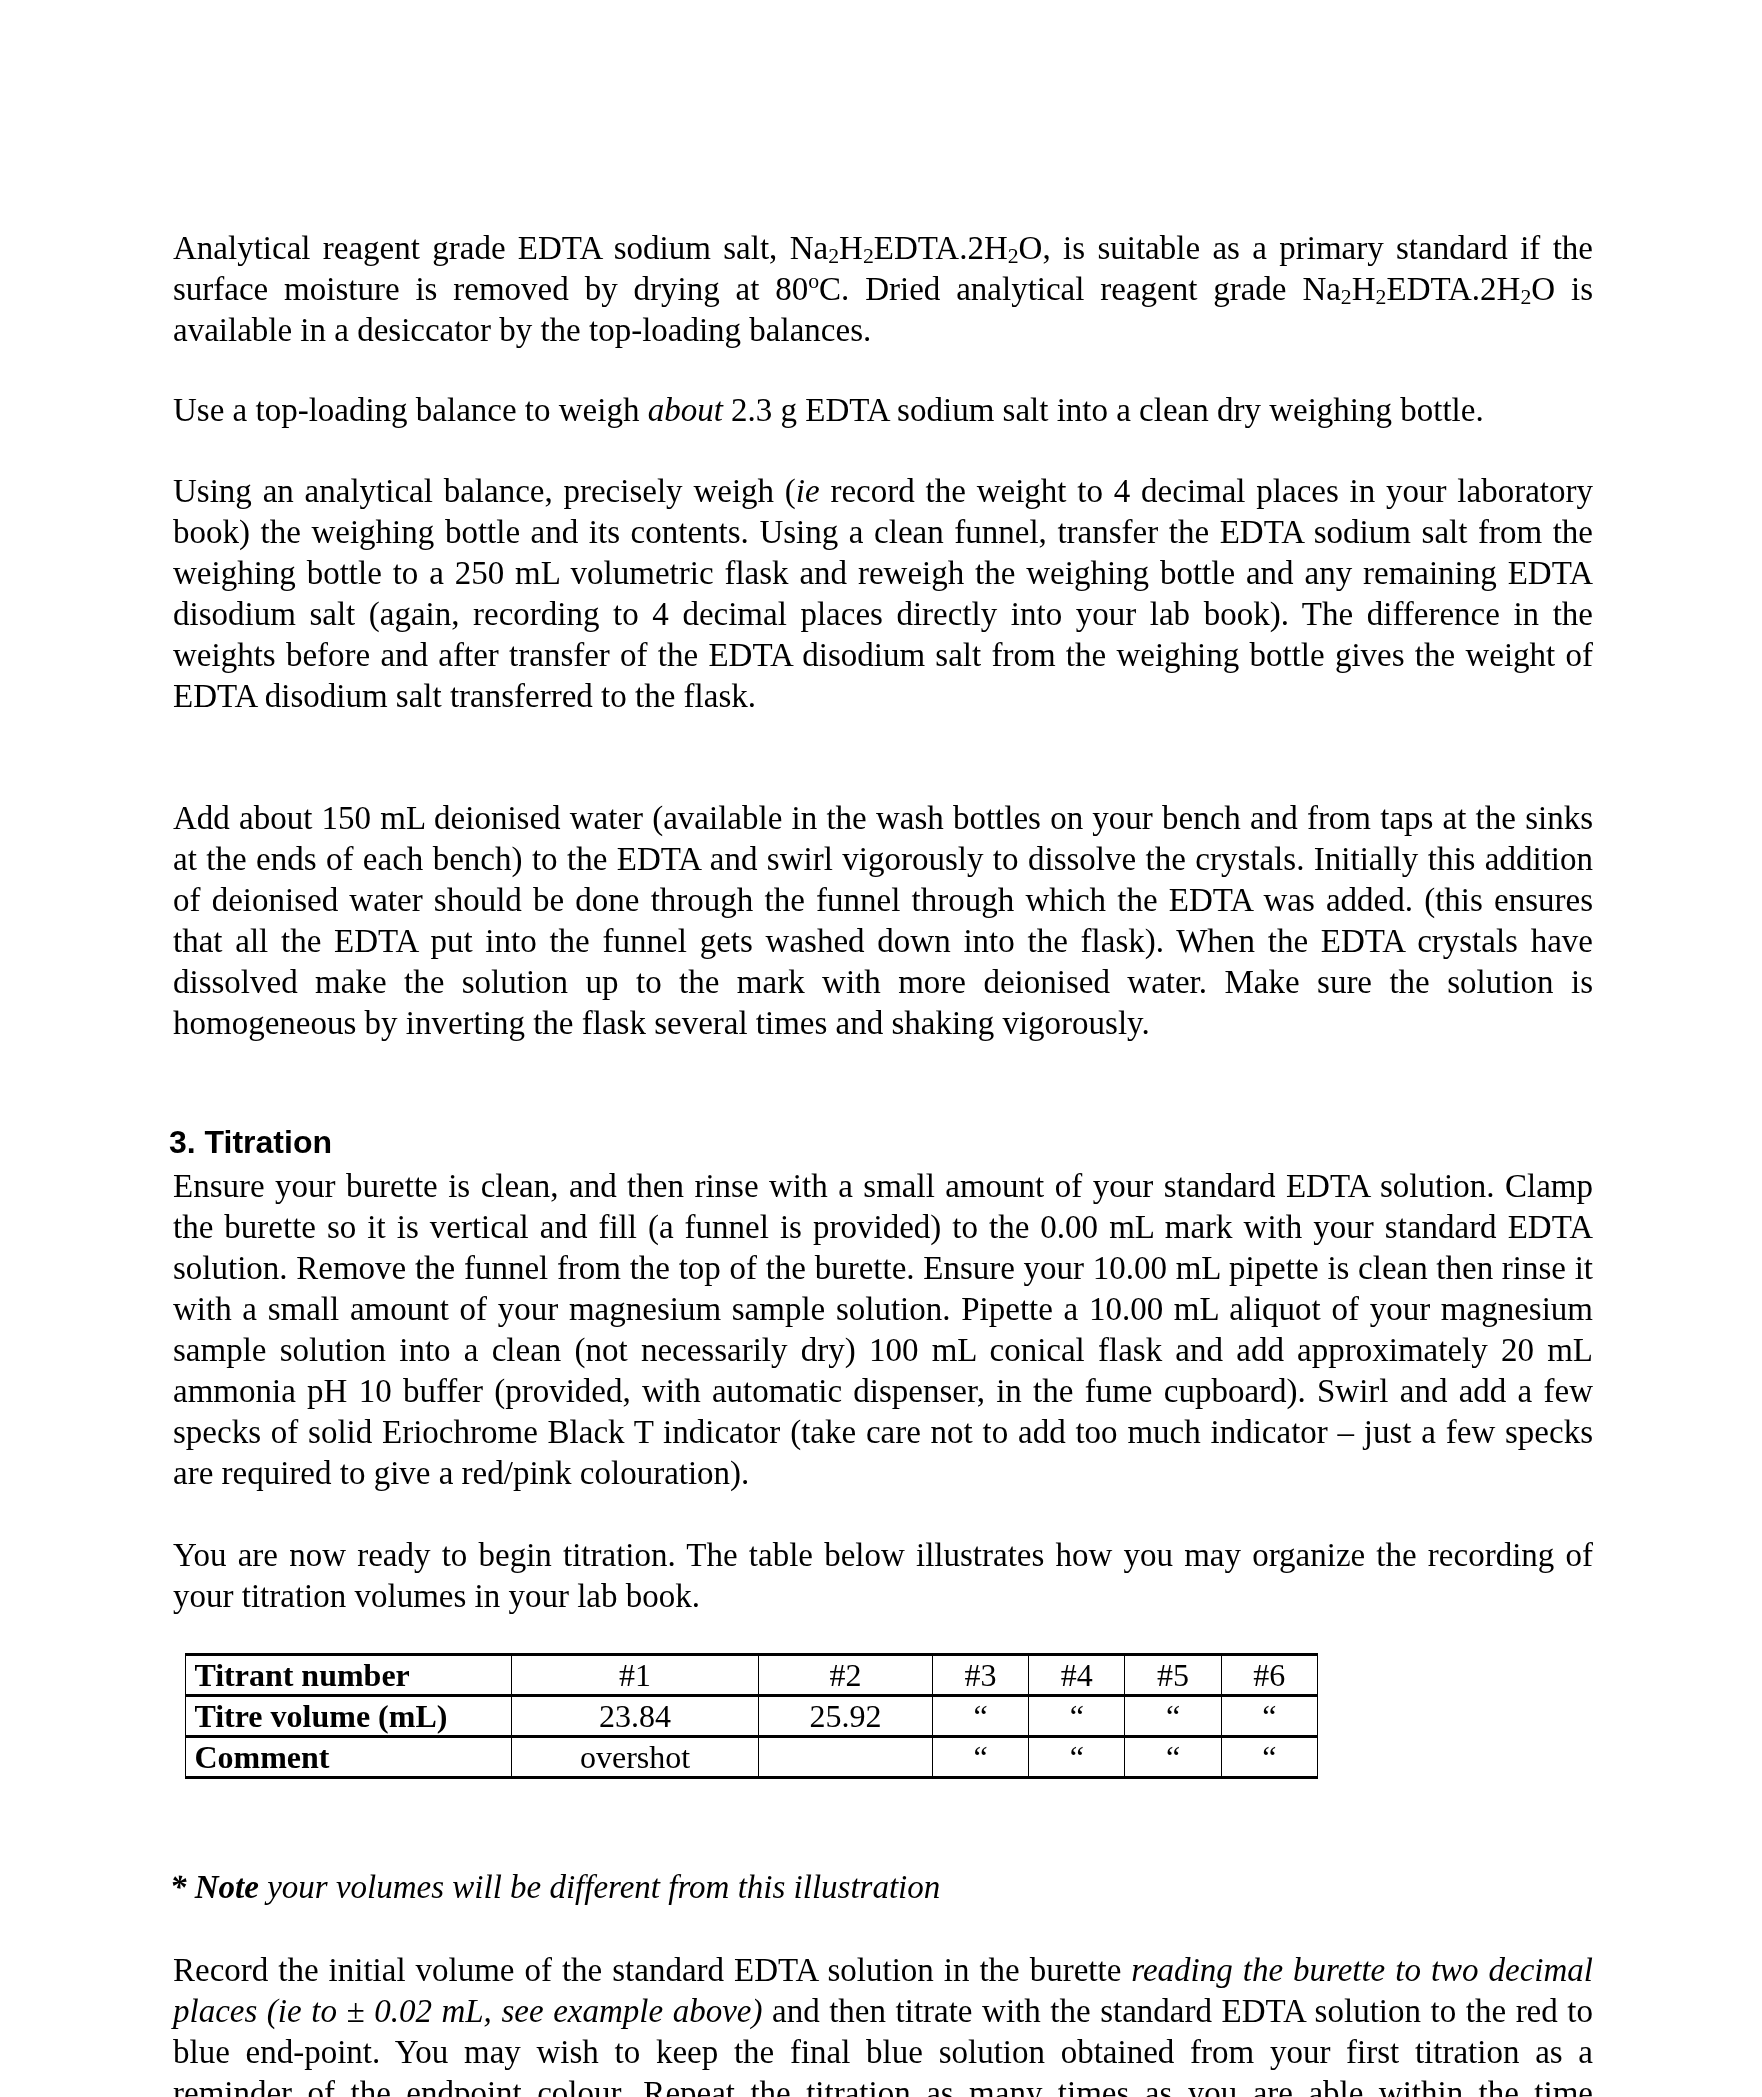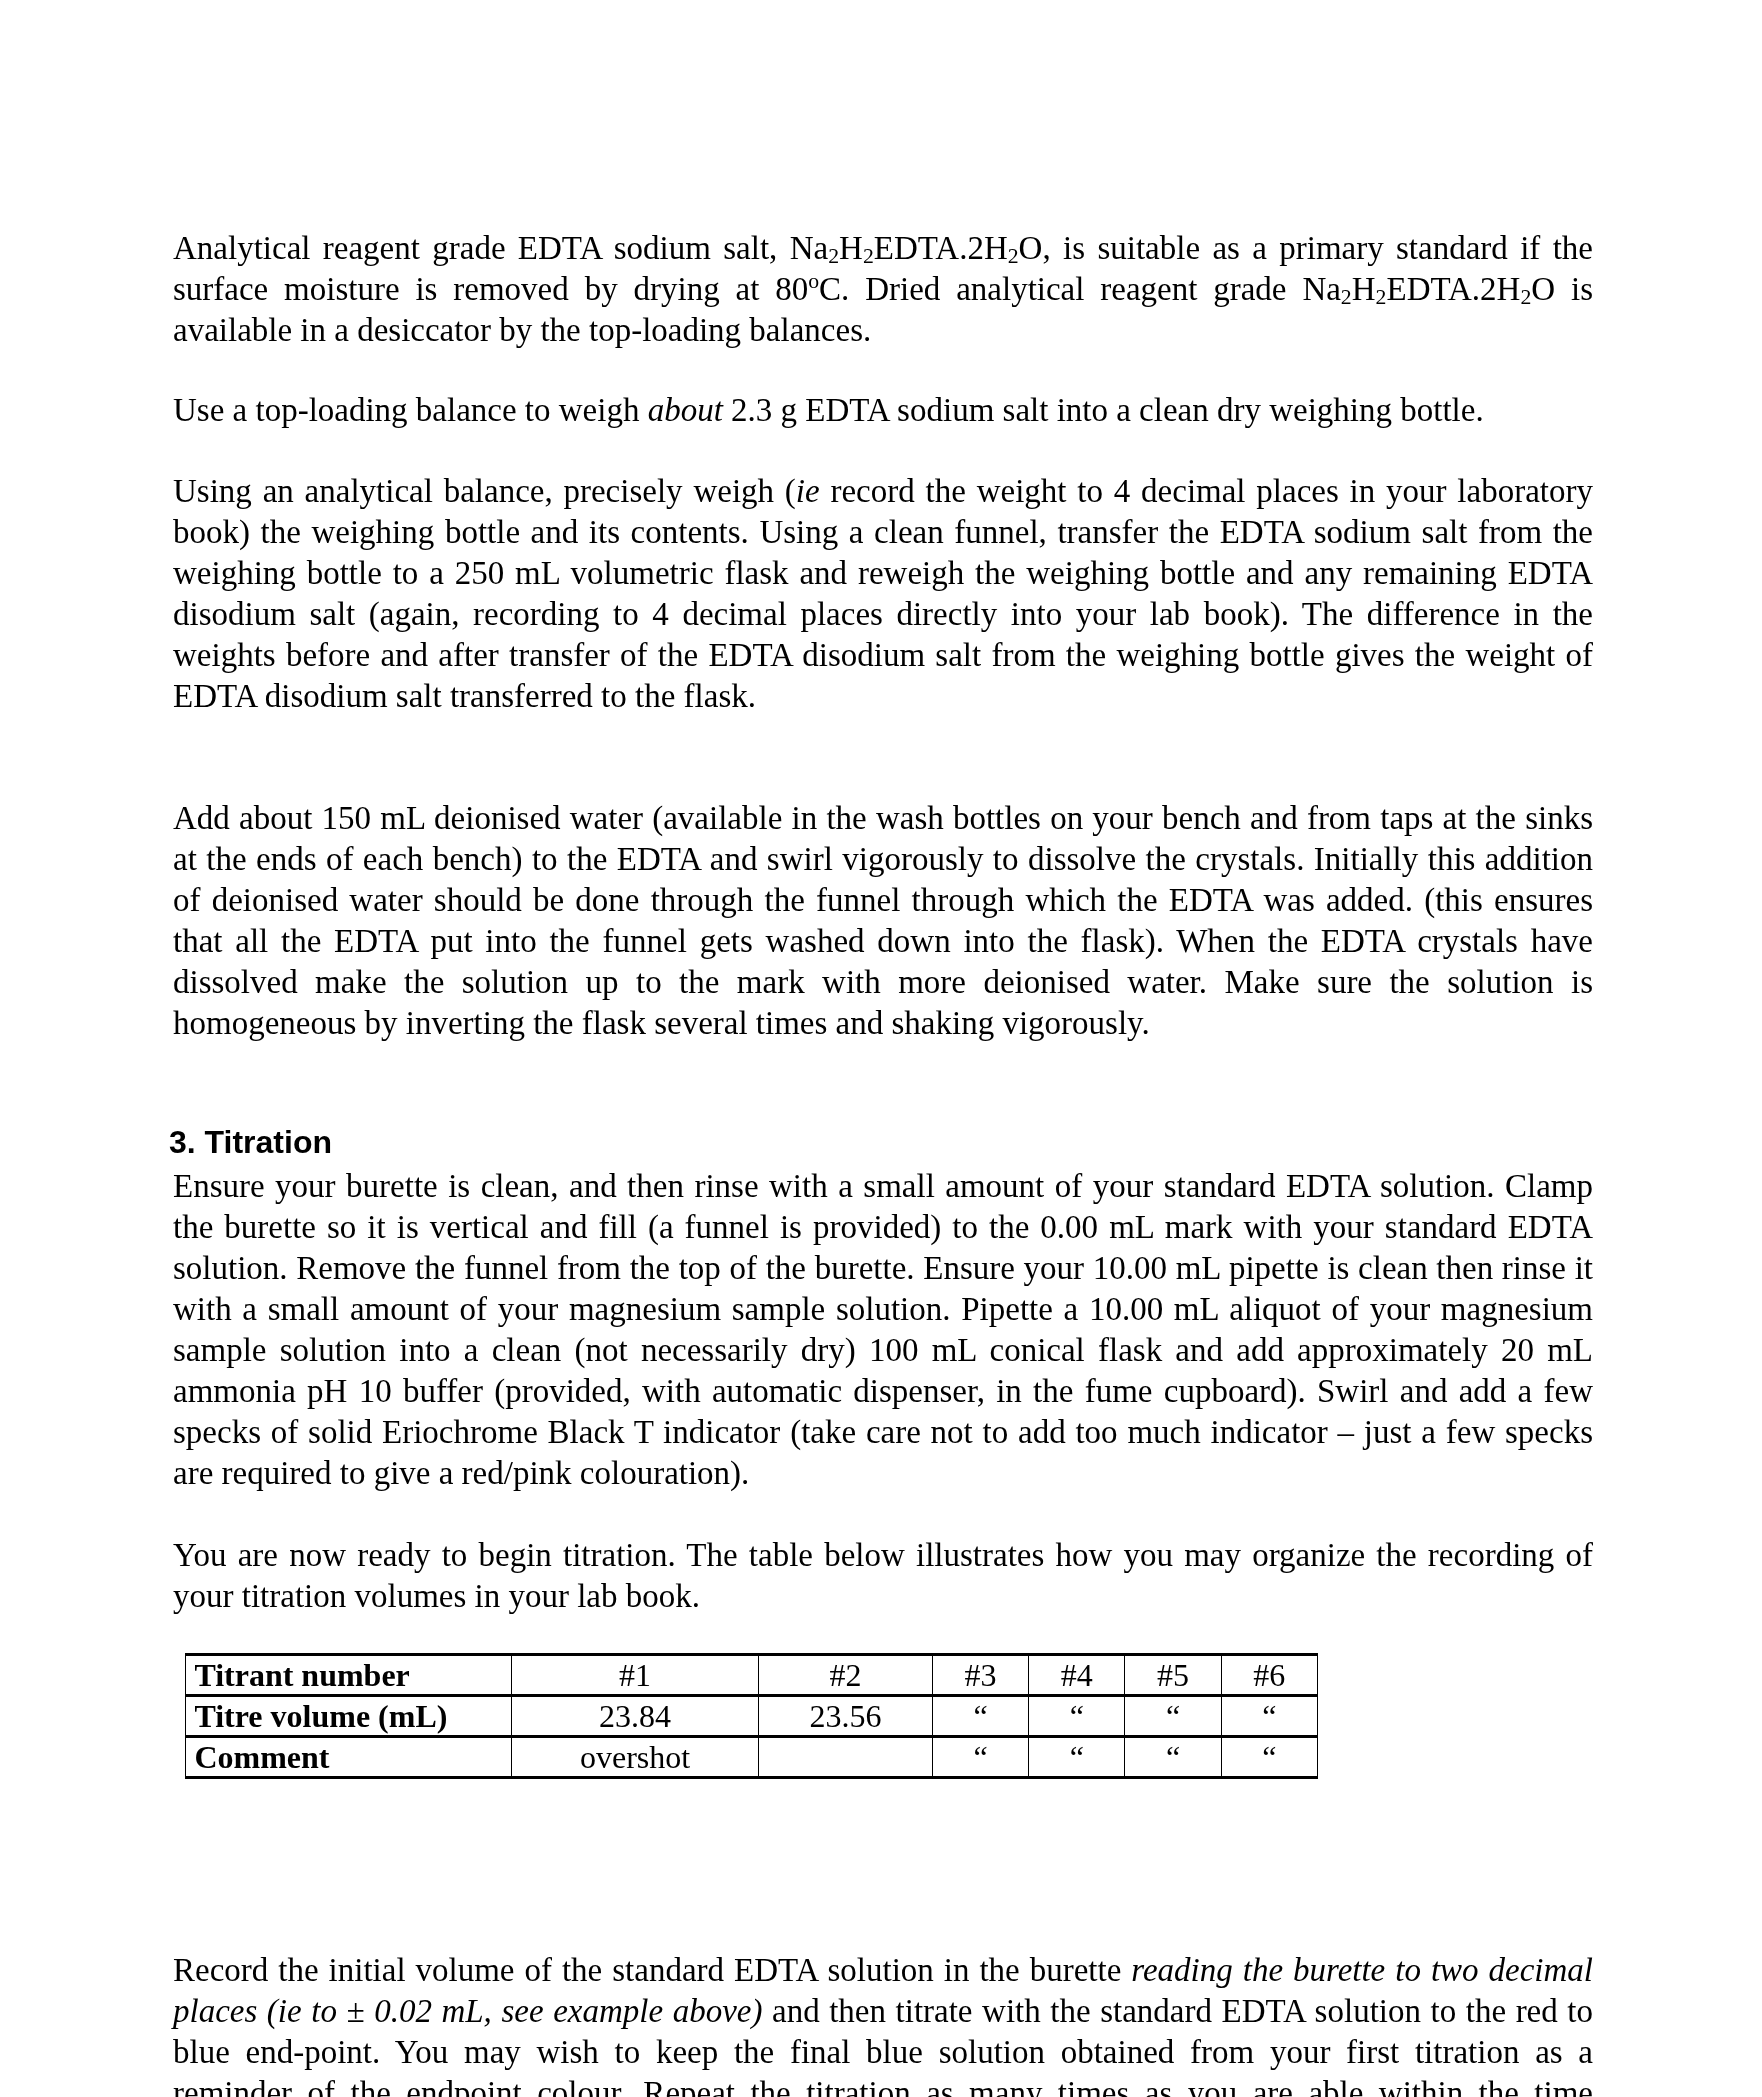--- a/index.html
+++ b/index.html
@@ -77,37 +77,40 @@
           <td>#1</td>
           <td>#2</td>
           <td>#3</td>
           <td>#4</td>
           <td>#5</td>
           <td>#6</td>
         </tr>
         <tr>
           <td class="rowhead">Titre volume (mL)</td>
           <td>23.84</td>
-          <td>23.56</td>
+          <td>25.92</td>
           <td>“</td>
           <td>“</td>
           <td>“</td>
           <td>“</td>
         </tr>
         <tr>
           <td class="rowhead">Comment</td>
           <td>overshot</td>
           <td></td>
           <td>“</td>
           <td>“</td>
           <td>“</td>
           <td>“</td>
         </tr>
       </tbody>
   </table>
 
+  <div class="note">
+    <b>* Note</b><span> your volumes will be different from this illustration</span>
+  </div>
 
   <div class="block" style="top:1946px;">
     <p class="p"><span>Record the initial volume of the standard EDTA solution in the burette </span><em>reading the burette to two decimal places (ie to ± 0.02 mL, see example above)</em><span> and then titrate with the standard EDTA solution to the red to blue end-point.  You may wish to keep the final blue solution obtained from your first titration as a reminder of the endpoint colour.   Repeat the titration as many times as you are able within the time available, with the goal of obtaining 5-6 concordant titrations.</span></p>
   </div>
 
 </div>
 
 
 </body></html>

